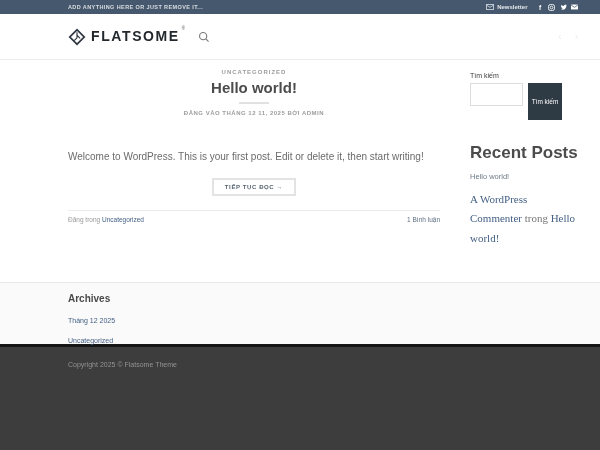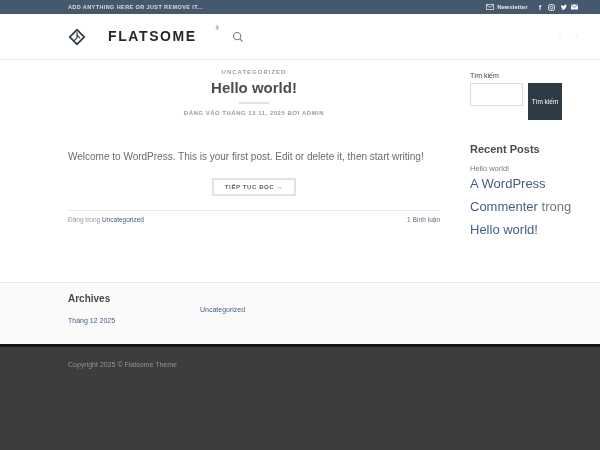--- a/index.html
+++ b/index.html
@@ -16,21 +16,21 @@
   .newsletter { display: flex; align-items: center; gap: 3px; font-size: 6px;
     color: rgba(255,255,255,.85); font-weight: bold; }
   .social { display: flex; align-items: center; gap: 4.5px; }
   .social .sico { display: inline-flex; width: 7px; height: 7px; align-items: center;
     justify-content: center; color: #fff; font-size: 6.5px; font-weight: bold; }
 
   
   .header { height: 46px; background: #fff; border-bottom: 1px solid #ececec;
     display: flex; align-items: center; }
   .header-inner { display: flex; align-items: center; }
-  .logo { display: flex; align-items: flex-start; gap: 22px; cursor: pointer; }
+  .logo { display: flex; align-items: flex-start; gap: 5px; cursor: pointer; }
   .logo-text { font-size: 14px; font-weight: bold; letter-spacing: 1.6px; color: #23282d;
     line-height: 17px; }
   .reg { font-size: 4.5px; color: #555; margin-left: -3px; margin-top: -2px; }
   .hdr-search { margin-left: 13px; display: inline-flex; cursor: pointer; }
   .header-right { margin-left: auto; display: flex; gap: 13px; align-items: center;
     color: #ededed; font-size: 10px; line-height: 1; }
 
   
   .main { height: 222px; }
   .main-inner { display: flex; }
@@ -54,31 +54,31 @@
 
   
   .sidebar { width: 108px; margin-left: 30px; padding-top: 12px; }
   .search-label { display: block; font-size: 7px; color: #3c3c3c; margin-bottom: 4px; }
   .search-row { display: flex; align-items: flex-start; }
   .search-input { width: 53px; height: 23px; border: 1px solid #ddd; background: #fff;
     font-size: 7px; padding: 2px; }
   .search-btn { width: 34px; min-height: 37px; margin-left: 5px; background: #2e3a44;
     border: none; color: #fff; font-size: 6.5px; line-height: 1.8; padding: 3px 2px;
     cursor: pointer; }
-  .widget-title { font-size: 11px; font-weight: bold; color: #4c4c4c; margin-top: 23px; }
+  .widget-title { font-size: 17px; font-weight: bold; color: #4c4c4c; margin-top: 23px; }
   .widget-title.second { margin-top: 15px; }
   .widget-link { display: block; font-size: 7.5px; color: #6e7b86; margin-top: 9px;
     text-decoration: none; cursor: pointer; }
-  .comment-item { font-size: 13px; color: #777; line-height: 1.75; }
+  .comment-item { font-size: 11px; color: #777; margin-top: 9px; line-height: 1.75; font-family: Liberation Serif, serif; }
   .comment-item a { color: #446084; text-decoration: none; cursor: pointer; }
 
   
   .footer-light { height: 62px; background: #fafafa; border-top: 1px solid #e8e8e8;
     padding-top: 10px; }
-  .footer-cols { display: flex; }
+  .footer-cols { display: flex; flex-direction: column; }
   .footer-col { width: 132px; }
   .footer-col h4 { font-size: 10px; font-weight: bold; color: #4a4a4a; }
   .footer-col a { display: block; margin-top: 13px; font-size: 7px; color: #446084;
     text-decoration: none; cursor: pointer; }
 
   
   .footer-strip { height: 3px; background: #161616; }
   .footer-dark { height: 103px; background: #3d3d3d; padding-top: 6px; }
   .copyright { font-size: 7px; color: #939393; }
 </style>

